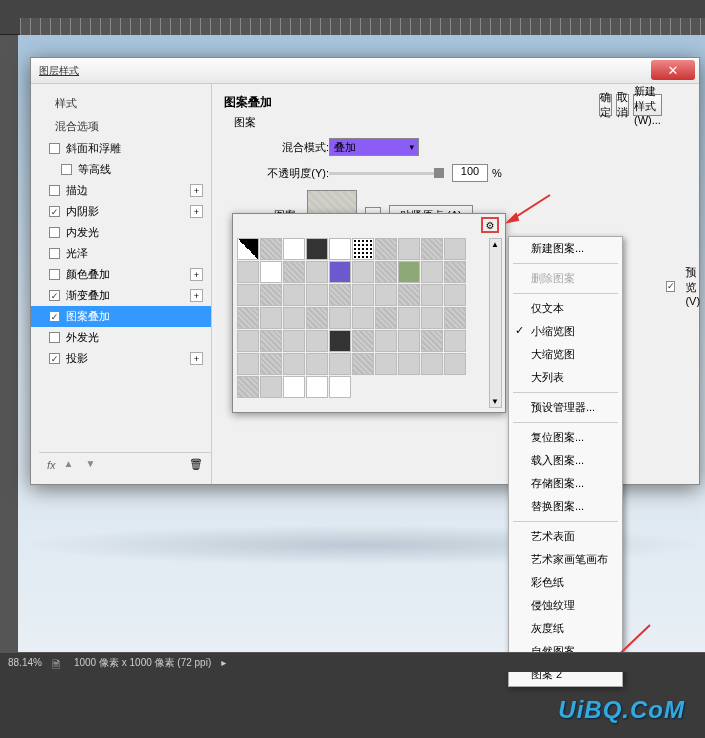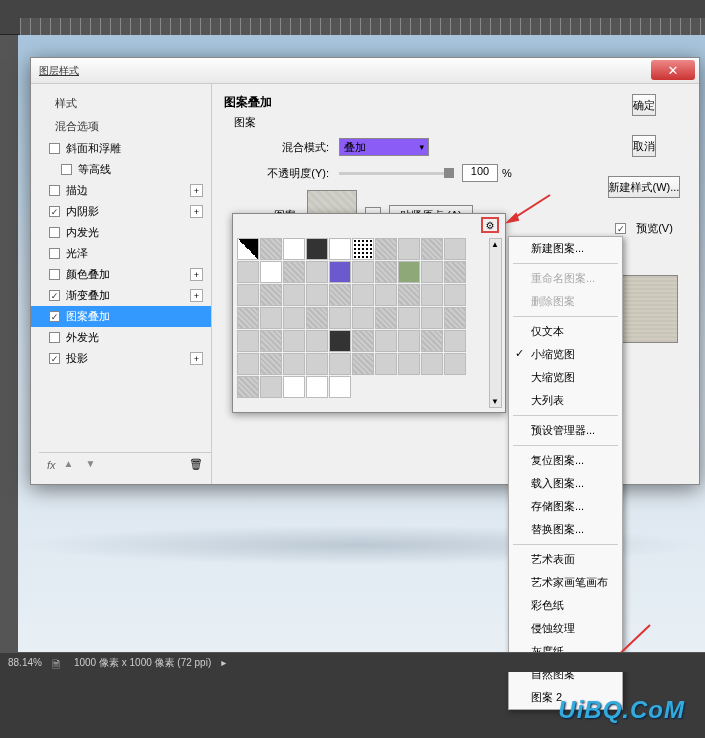--- a/index.html
+++ b/index.html
@@ -38,36 +38,36 @@
 .style-footer { position: absolute; bottom: 8px; left: 8px; width: 172px; height: 24px; border-top: 1px solid #ccc; display: flex; align-items: center; padding: 4px 8px; gap: 8px; }
 .fx-label { font-style: italic; font-size: 11px; color: #666; }
 .arrow-btn { width: 14px; height: 14px; font-size: 10px; color: #888; }
 .trash-btn { margin-left: auto; width: 14px; height: 14px; }
 
 
 .mid-panel { flex: 1; padding: 10px 12px; border-left: 1px solid #ccc; position: relative; }
 .section-title { font-size: 12px; font-weight: bold; margin-bottom: 4px; }
 .sub-title { font-size: 11px; margin-left: 10px; margin-bottom: 8px; }
 .field-row { display: flex; align-items: center; font-size: 11px; margin-bottom: 8px; padding-left: 30px; }
-.field-label { width: 75px; text-align: right; margin-right: 10px; }
+.field-label { width: 75px; text-align: right; margin-right: 0; }
 .select-box { width: 90px; height: 18px; border: 1px solid #888; background: #8b5cf6; padding: 0 4px; font-size: 11px; display: flex; align-items: center; justify-content: space-between; text-align: right; }
 .select-box::after { content: "▾"; font-size: 9px; }
 .slider-track { width: 115px; height: 3px; background: #ccc; position: relative; margin-right: 8px; }
 .slider-thumb { position: absolute; right: 0; top: -4px; width: 10px; height: 10px; background: #888; }
 .num-input { width: 36px; height: 18px; border: 1px solid #888; background: #fff; text-align: center; font-size: 11px; }
 .pct { margin-left: 4px; }
 
 .pattern-row { display: flex; align-items: center; padding-left: 50px; gap: 8px; font-size: 11px; }
 .pattern-swatch { width: 50px; height: 50px; border: 1px solid #888; background: repeating-linear-gradient(45deg, #d0d0c8 0 3px, #c8c8c0 3px 6px); position: relative; }
 .pattern-swatch::after { content: "▾"; position: absolute; right: -2px; bottom: -2px; font-size: 8px; background: #fff; border: 1px solid #888; width: 10px; height: 10px; display: flex; align-items: center; justify-content: center; }
 .snap-icon { width: 16px; height: 16px; border: 1px solid #888; }
 .origin-btn { padding: 2px 10px; border: 1px solid #888; background: #f0f0f0; font-size: 11px; }
 
 
-.right-panel { width: 110px; padding: 10px 10px; display: flex; flex-direction: column; gap: 19px; align-items: center; }
+.right-panel { width: 110px; padding: 10px 10px; display: flex; gap: 4px; }
 .dlg-btn { height: 22px; border: 1px solid #888; background: linear-gradient(#fdfdfd,#e8e8e8); font-size: 11px; display: flex; align-items: center; justify-content: center; cursor: pointer; }
 .preview-check { display: flex; align-items: center; font-size: 11px; margin-top: 4px; }
 .preview-swatch { margin-top: 20px; width: 68px; height: 68px; border: 1px solid #888; background: repeating-linear-gradient(0deg, #c8c4b8 0 2px, #d0ccc0 2px 4px); align-self: center; }
 
 
 .picker { position: absolute; top: 213px; left: 232px; width: 274px; height: 200px; background: #f0f0f0; border: 1px solid #888; box-shadow: 0 2px 8px rgba(0,0,0,0.4); }
 .picker-top { height: 22px; display: flex; align-items: center; justify-content: flex-end; padding-right: 6px; }
 .gear-btn { width: 18px; height: 16px; border: 2px solid #d44; display: flex; align-items: center; justify-content: center; font-size: 10px; }
 .picker-grid { padding: 2px 18px 2px 4px; display: grid; grid-template-columns: repeat(10, 22px); gap: 1px; grid-auto-rows: 22px; overflow: hidden; height: 172px; }
 .picker-cell { border: 1px solid #bbb; background: #d0d0d0; }
@@ -289,21 +289,20 @@
       <div class="picker-cell wh"></div>
       <div class="picker-cell wh"></div>
       <div class="picker-cell wh"></div>
   </div>
   <div class="picker-scroll"></div>
 </div>
 
 <div class="ctx-menu">
   <div class="ctx-item">新建图案...</div>
   <div class="ctx-sep"></div>
-  <div class="ctx-item disabled">重命名图案...</div>
   <div class="ctx-item disabled">删除图案</div>
   <div class="ctx-sep"></div>
   <div class="ctx-item">仅文本</div>
   <div class="ctx-item checked">小缩览图</div>
   <div class="ctx-item">大缩览图</div>
   <div class="ctx-item">大列表</div>
   <div class="ctx-sep"></div>
   <div class="ctx-item">预设管理器...</div>
   <div class="ctx-sep"></div>
   <div class="ctx-item">复位图案...</div>

